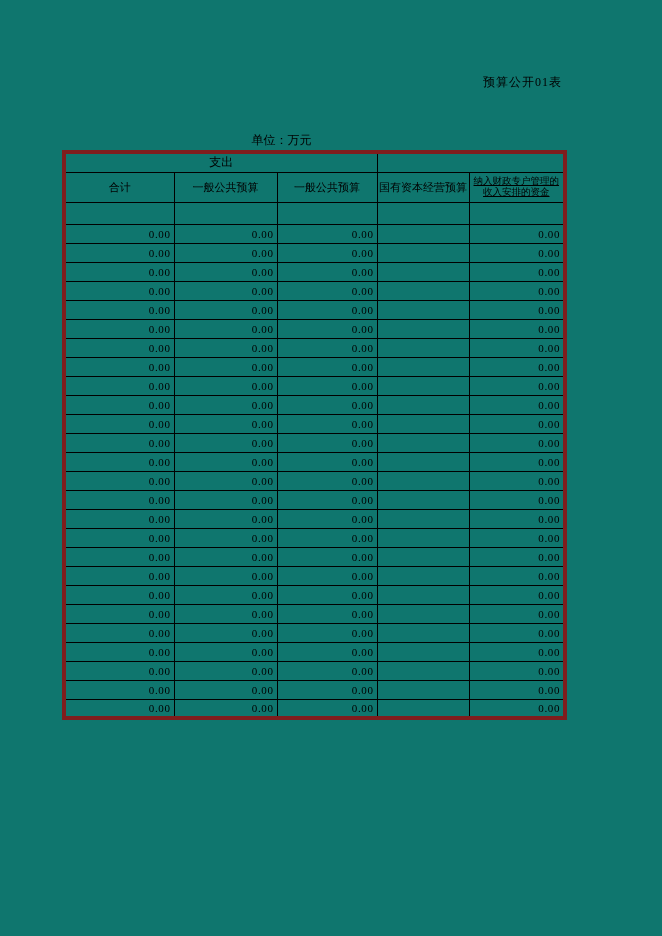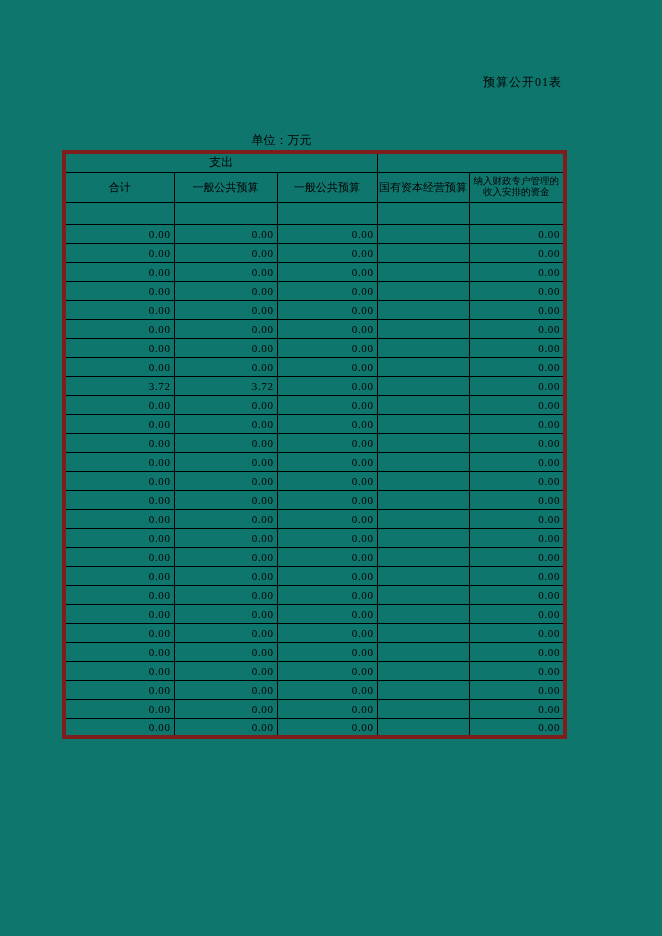--- a/index.html
+++ b/index.html
@@ -34,20 +34,21 @@
     white-space: nowrap;
   }
   .budget thead th { text-align: center; vertical-align: middle; }
   .budget .group-row th { height: 20px; font-size: 12px; }
   .budget .cols-row th { height: 30px; }
   .budget .cols-row th:nth-child(5) {
     font-size: 9.5px;
     white-space: normal;
     line-height: 1.2;
     padding: 2px 2px;
+    text-decoration: underline;
   }
   .budget tbody td {
     height: 19px;
     text-align: right;
     padding-right: 3px;
     letter-spacing: 0.6px;
   }
   .budget tbody tr:first-child td { height: 22px; }
 </style>
 </head>
@@ -138,27 +139,20 @@
           <td>0.00</td>
         </tr>
         <tr>
           <td>0.00</td>
           <td>0.00</td>
           <td>0.00</td>
           <td></td>
           <td>0.00</td>
         </tr>
         <tr>
-          <td>3.72</td>
-          <td>3.72</td>
-          <td>0.00</td>
-          <td></td>
-          <td>0.00</td>
-        </tr>
-        <tr>
           <td>0.00</td>
           <td>0.00</td>
           <td>0.00</td>
           <td></td>
           <td>0.00</td>
         </tr>
         <tr>
           <td>0.00</td>
           <td>0.00</td>
           <td>0.00</td>

